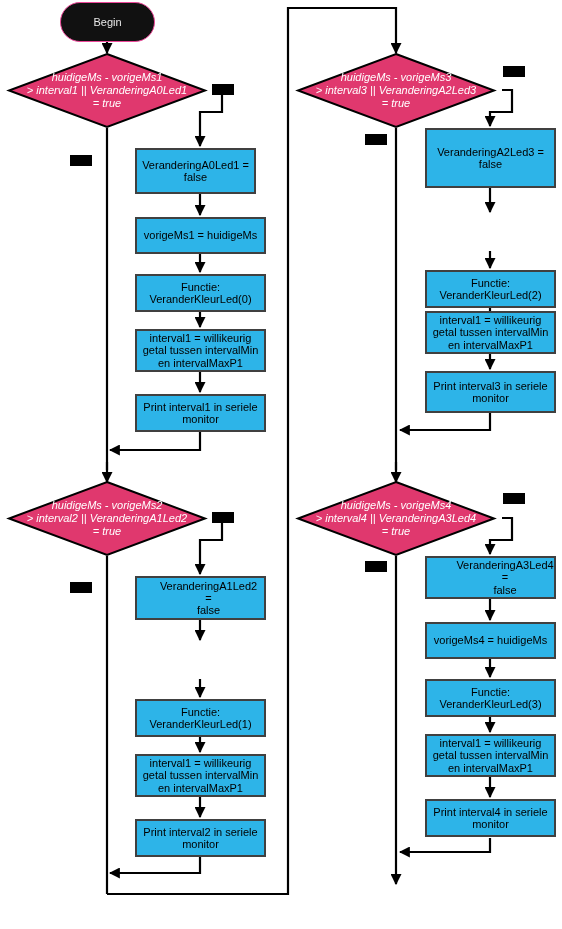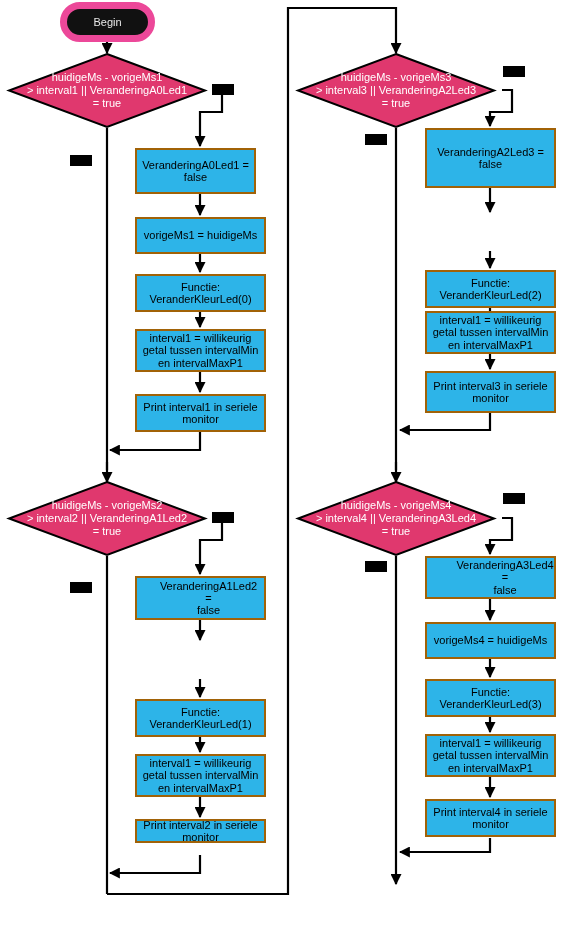--- a/index.html
+++ b/index.html
@@ -30,31 +30,32 @@
     align-items: center;
     justify-content: center;
     text-align: center;
     line-height: 1.12;
   }
   .terminator {
     background: #111111;
     color: #e8e8e8;
     border-radius: 999px;
     font-size: 11px;
-    border: 7px solid #ec4899;
+    border: 1px solid #ec4899;
   }
   .process {
     background: #2db4e8;
-    border: 2px solid #a16207;
+    border: 2px solid #404040;
     color: #000000;
     font-size: 11px;
     padding: 2px 4px;
   }
   .decision-wrap {
     position: absolute;
+    font-style: italic;
   }
   .decision-wrap svg.dia {
     position: absolute;
     left: 0;
     top: 0;
     overflow: visible;
   }
   .decision-label {
     position: absolute;
     left: 0;
@@ -240,21 +241,21 @@
       <div>VeranderKleurLed(1)</div>
     </div>
   </div>
   <div class="node process" style="left:135px; top:754px; width:131px; height:43px;">
     <div>
       <div>interval1 = willikeurig</div>
       <div>getal tussen intervalMin</div>
       <div>en intervalMaxP1</div>
     </div>
   </div>
-  <div class="node process" style="left:135px; top:819px; width:131px; height:24px;">
+  <div class="node process" style="left:135px; top:819px; width:131px; height:38px;">
     <div>
       <div>Print interval2 in seriele</div>
       <div>monitor</div>
     </div>
   </div>
 
   <div class="decision-wrap" style="left:297px; top:53px; width:198px; height:75px;">
     <svg class="dia" width="198" height="75" viewBox="0 0 198 75">
       <polygon points="99,1 197,37.5 99,74 1,37.5" fill="#e0386e" stroke="#000" stroke-width="2"></polygon>
     </svg>

